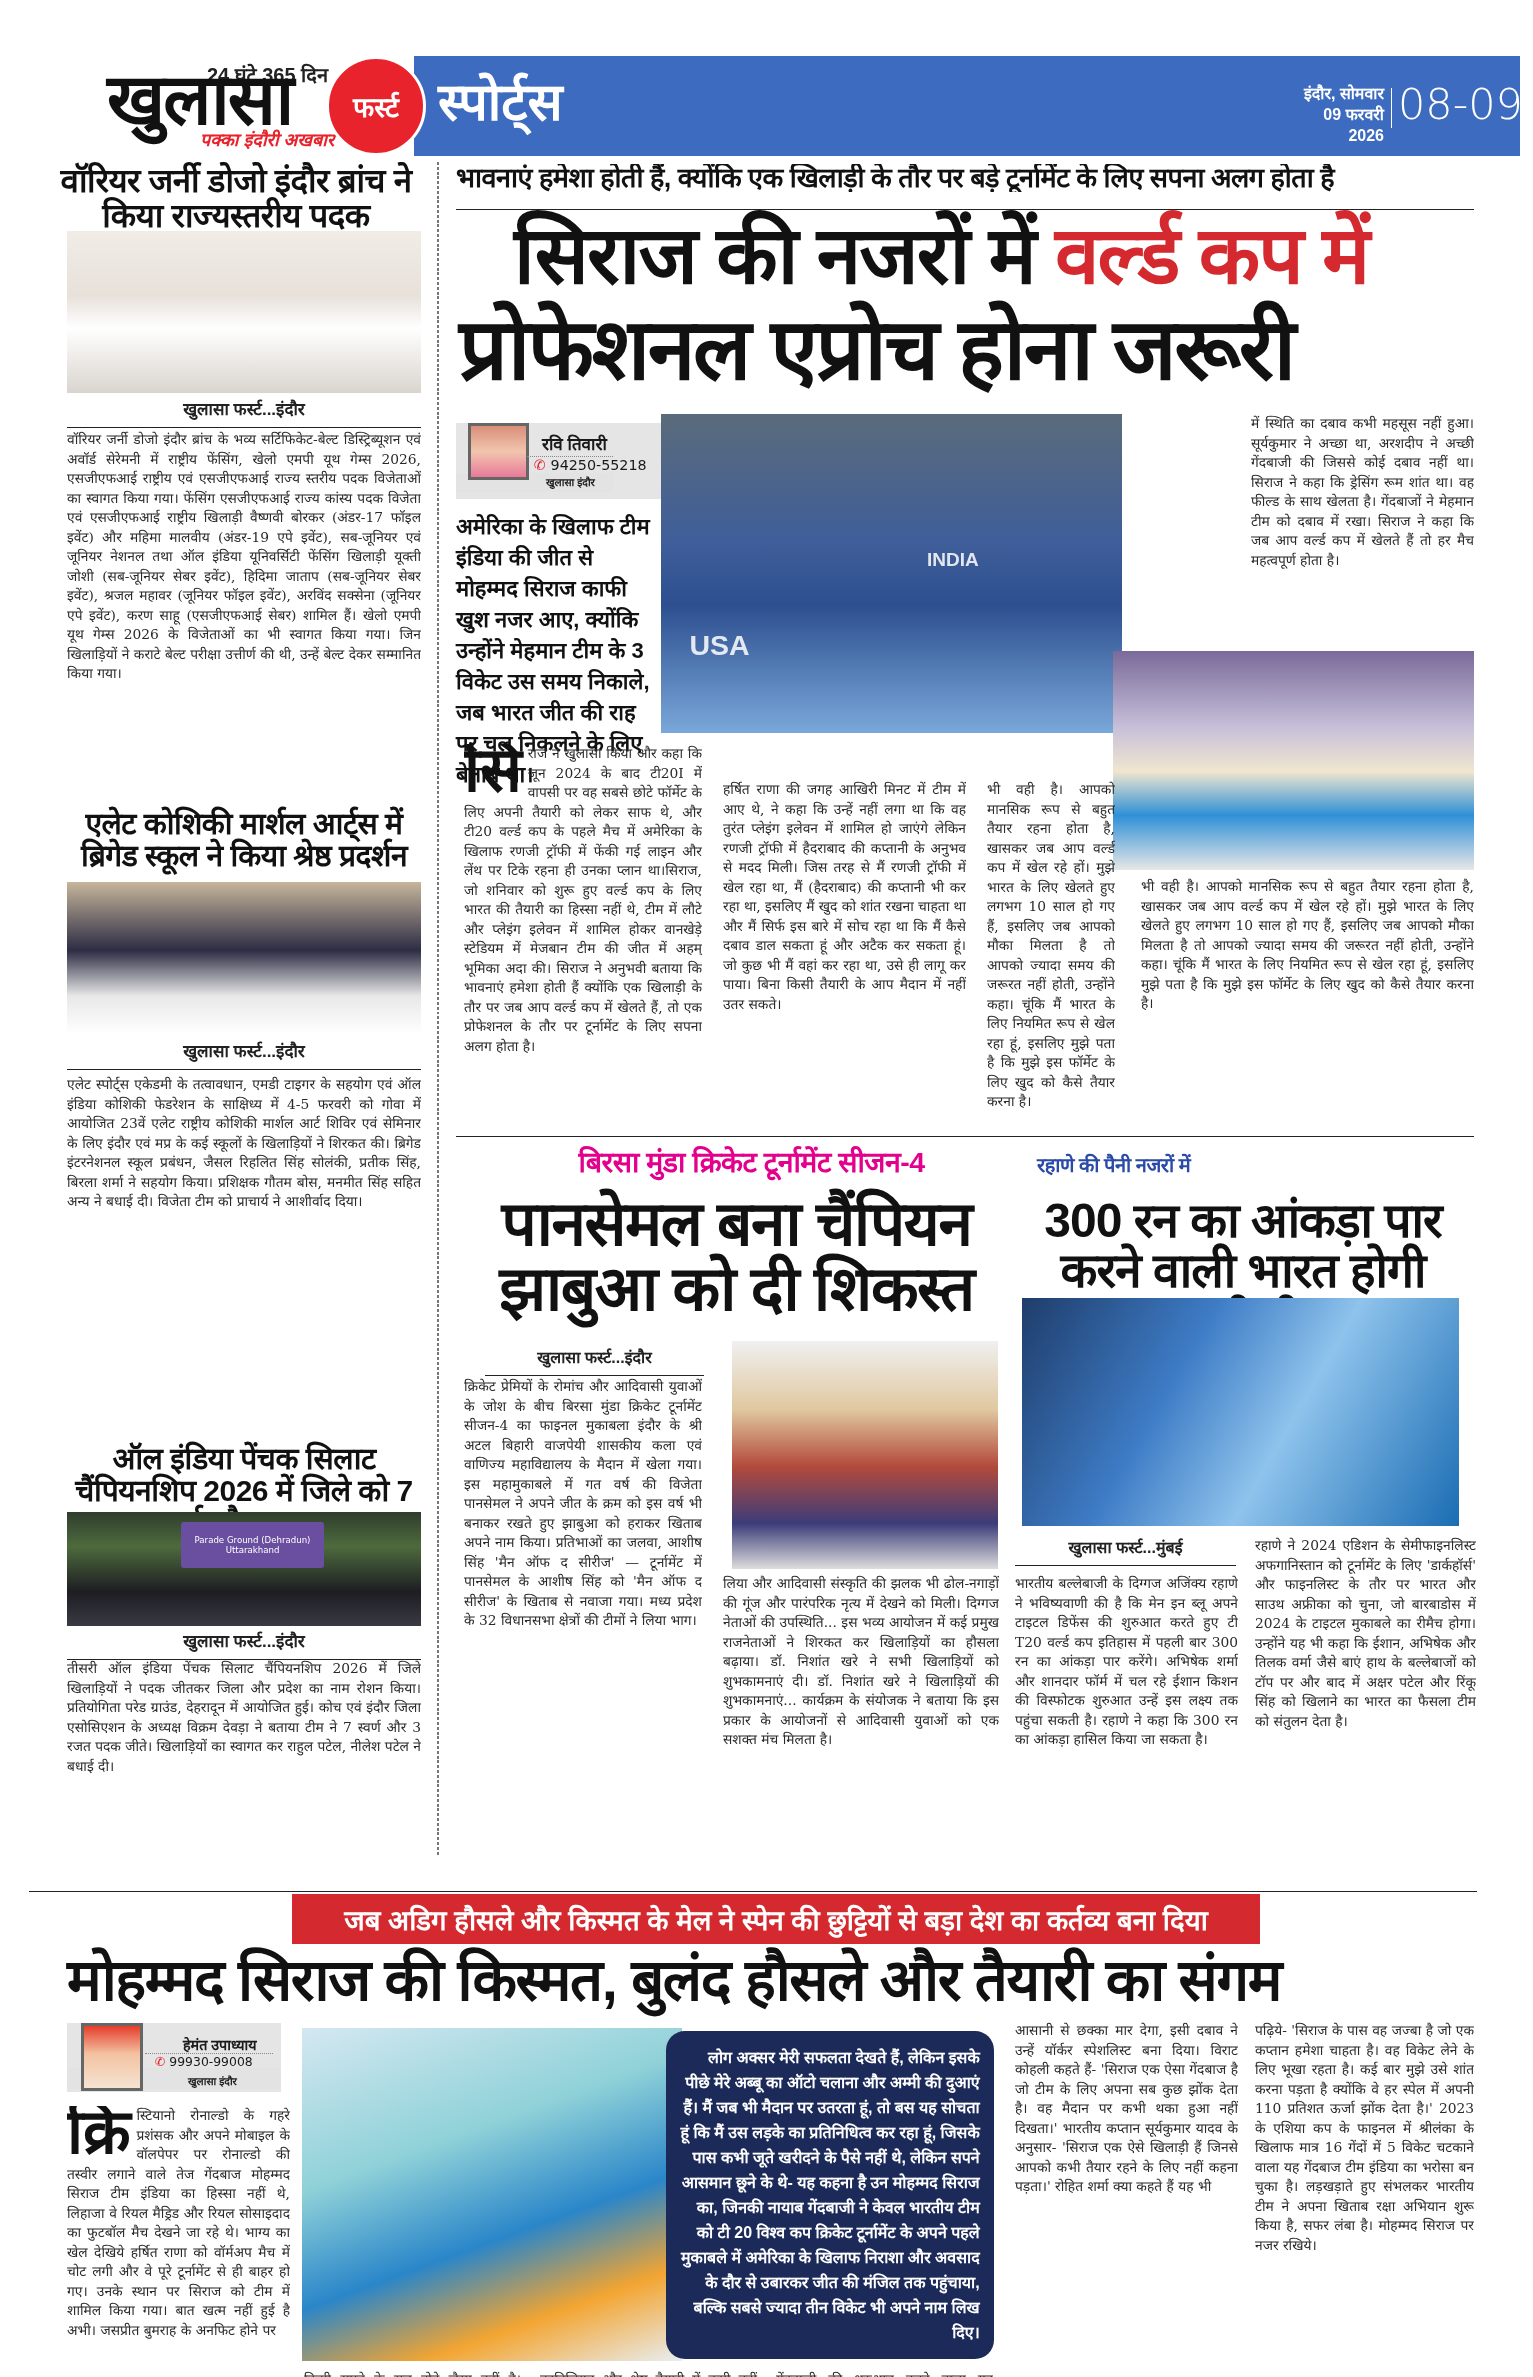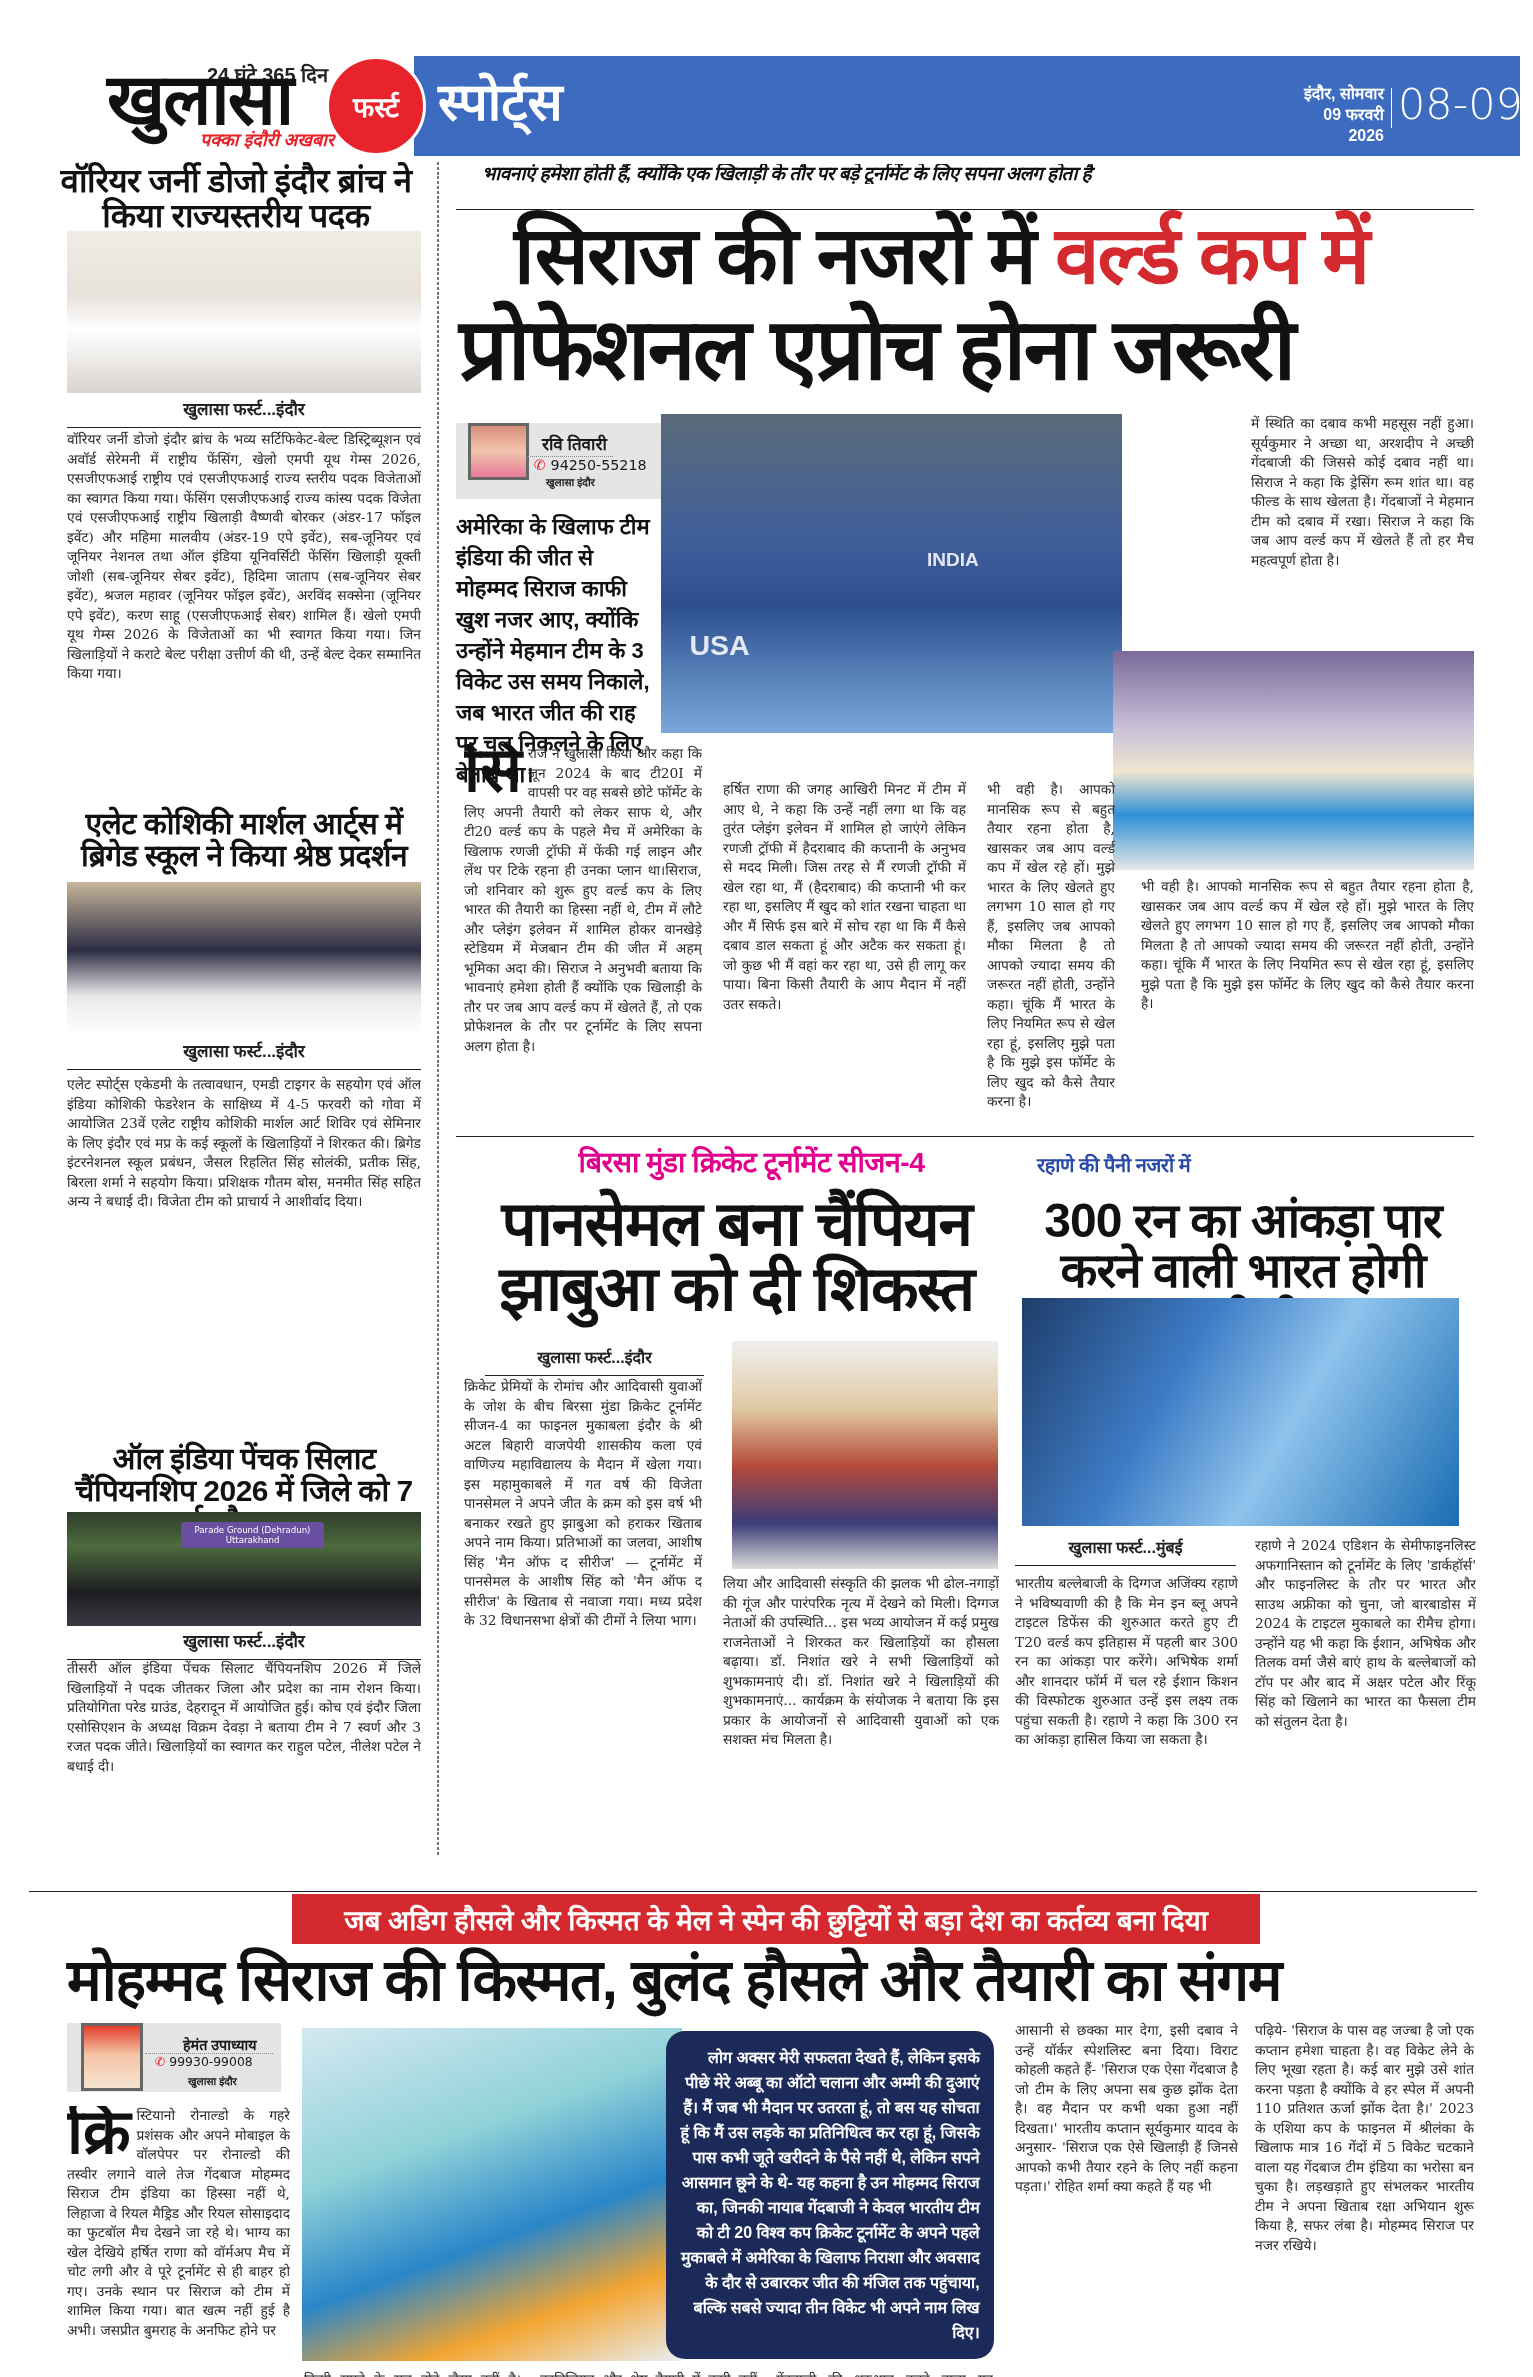--- a/index.html
+++ b/index.html
@@ -51,26 +51,26 @@
 <div class="abs caption" style="left:67px;top:397px;width:354px;font-size:17px;">खुलासा फर्स्ट...इंदौर</div>
 <div class="abs body-text" style="left:67px;top:430px;width:354px;height:371px;">वॉरियर जर्नी डोजो इंदौर ब्रांच के भव्य सर्टिफिकेट-बेल्ट डिस्ट्रिब्यूशन एवं अवॉर्ड सेरेमनी में राष्ट्रीय फेंसिंग, खेलो एमपी यूथ गेम्स 2026, एसजीएफआई राष्ट्रीय एवं एसजीएफआई राज्य स्तरीय पदक विजेताओं का स्वागत किया गया। फेंसिंग एसजीएफआई राज्य कांस्य पदक विजेता एवं एसजीएफआई राष्ट्रीय खिलाड़ी वैष्णवी बोरकर (अंडर-17 फॉइल इवेंट) और महिमा मालवीय (अंडर-19 एपे इवेंट), सब-जूनियर एवं जूनियर नेशनल तथा ऑल इंडिया यूनिवर्सिटी फेंसिंग खिलाड़ी यूक्ती जोशी (सब-जूनियर सेबर इवेंट), हिदिमा जाताप (सब-जूनियर सेबर इवेंट), श्रजल महावर (जूनियर फॉइल इवेंट), अरविंद सक्सेना (जूनियर एपे इवेंट), करण साहू (एसजीएफआई सेबर) शामिल हैं। खेलो एमपी यूथ गेम्स 2026 के विजेताओं का भी स्वागत किया गया। जिन खिलाड़ियों ने कराटे बेल्ट परीक्षा उत्तीर्ण की थी, उन्हें बेल्ट देकर सम्मानित किया गया।</div>
 
 <div class="abs hl" style="left:67px;top:808px;width:354px;font-size:30px;text-align:center;">एलेट कोशिकी मार्शल आर्ट्स में ब्रिगेड स्कूल ने किया श्रेष्ठ प्रदर्शन</div>
 <div class="abs photo group" style="left:67px;top:882px;width:354px;height:152px;background:linear-gradient(180deg,#c7b69b 0%,#2c2c44 45%,#e8e8e8 75%,#ffffff 100%);"></div>
 <div class="abs caption" style="left:67px;top:1039px;width:354px;font-size:17px;">खुलासा फर्स्ट...इंदौर</div>
 <div class="abs body-text" style="left:67px;top:1075px;width:354px;height:347px;">एलेट स्पोर्ट्स एकेडमी के तत्वावधान, एमडी टाइगर के सहयोग एवं ऑल इंडिया कोशिकी फेडरेशन के साक्षिध्य में 4-5 फरवरी को गोवा में आयोजित 23वें एलेट राष्ट्रीय कोशिकी मार्शल आर्ट शिविर एवं सेमिनार के लिए इंदौर एवं मप्र के कई स्कूलों के खिलाड़ियों ने शिरकत की। ब्रिगेड इंटरनेशनल स्कूल प्रबंधन, जैसल रिहलित सिंह सोलंकी, प्रतीक सिंह, बिरला शर्मा ने सहयोग किया। प्रशिक्षक गौतम बोस, मनमीत सिंह सहित अन्य ने बधाई दी। विजेता टीम को प्राचार्य ने आशीर्वाद दिया।</div>
 
 <div class="abs hl" style="left:67px;top:1443px;width:354px;font-size:30px;text-align:center;">ऑल इंडिया पेंचक सिलाट चैंपियनशिप 2026 में जिले को 7 स्वर्ण और 3 रजत</div>
 <div class="abs photo dark" style="left:67px;top:1512px;width:354px;height:114px;">
-  <div style="position:absolute;left:114px;top:9.5px;width:143px;padding:3px;background:#6a4fa0;color:#fff;font-size:8.6px;text-align:center;border-radius:2.9px;">Parade Ground (Dehradun) Uttarakhand</div>
+  <div style="position:absolute;left:114px;top:9.5px;width:143px;padding:13px;background:#6a4fa0;color:#fff;font-size:8.6px;text-align:center;border-radius:2.9px;">Parade Ground (Dehradun) Uttarakhand</div>
 </div>
 <div class="abs caption" style="left:67px;top:1629px;width:354px;font-size:17px;">खुलासा फर्स्ट...इंदौर</div>
 <div class="abs body-text" style="left:67px;top:1659px;width:354px;height:181px;">तीसरी ऑल इंडिया पेंचक सिलाट चैंपियनशिप 2026 में जिले खिलाड़ियों ने पदक जीतकर जिला और प्रदेश का नाम रोशन किया। प्रतियोगिता परेड ग्राउंड, देहरादून में आयोजित हुई। कोच एवं इंदौर जिला एसोसिएशन के अध्यक्ष विक्रम देवड़ा ने बताया टीम ने 7 स्वर्ण और 3 रजत पदक जीते। खिलाड़ियों का स्वागत कर राहुल पटेल, नीलेश पटेल ने बधाई दी।</div>
 
-<div class="abs hl" style="left:482px;top:164px;width:1018px;font-size:19px;white-space:nowrap;overflow:hidden;font-style:italic;">भावनाएं हमेशा होती हैं, क्योंकि एक खिलाड़ी के तौर पर बड़े टूर्नामेंट के लिए सपना अलग होता है</div>
+<div class="abs hl" style="left:456px;top:164px;width:1018px;font-size:27px;white-space:nowrap;overflow:hidden;">भावनाएं हमेशा होती हैं, क्योंकि एक खिलाड़ी के तौर पर बड़े टूर्नामेंट के लिए सपना अलग होता है</div>
 <div class="rule" style="left:456px;top:209px;width:1018px;height:1px;"></div>
 <div class="abs hl" style="left:514px;top:214px;font-size:80px;white-space:nowrap;letter-spacing:-1.9px;">
   <span>सिराज की नजरों में</span>
   <span style="color:#d42a2f;">वर्ल्ड कप में</span>
 </div>
 <div class="abs hl" style="left:459px;top:304px;font-size:86px;white-space:nowrap;letter-spacing:-2.4px;">प्रोफेशनल एप्रोच होना जरूरी</div>
 
 <div class="author-box" style="left:456px;top:423px;width:214px;height:76px;">
   <div class="author-strip" style="left:0;top:50px;width:157px;height:19px;"></div>
   <div class="author-photo" style="left:12px;top:0;width:61px;height:57px;"></div>

